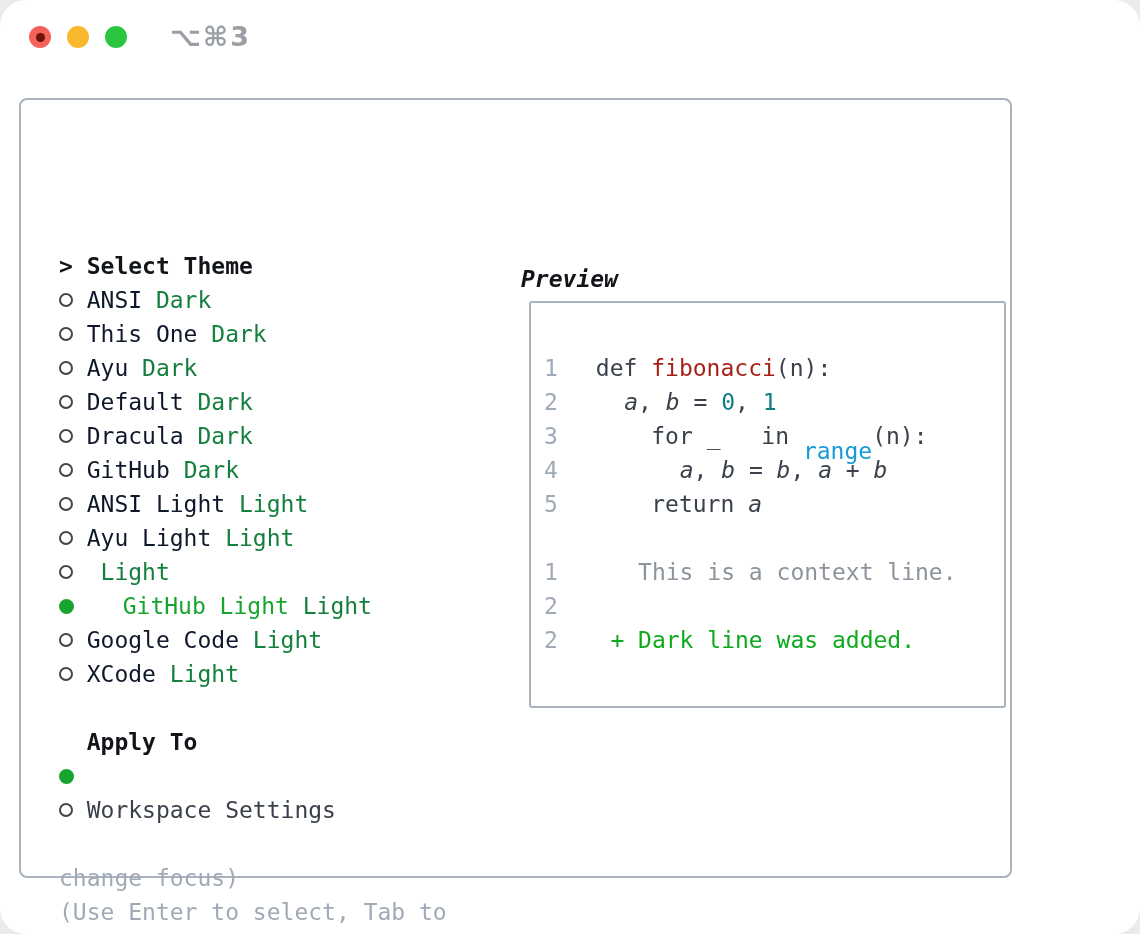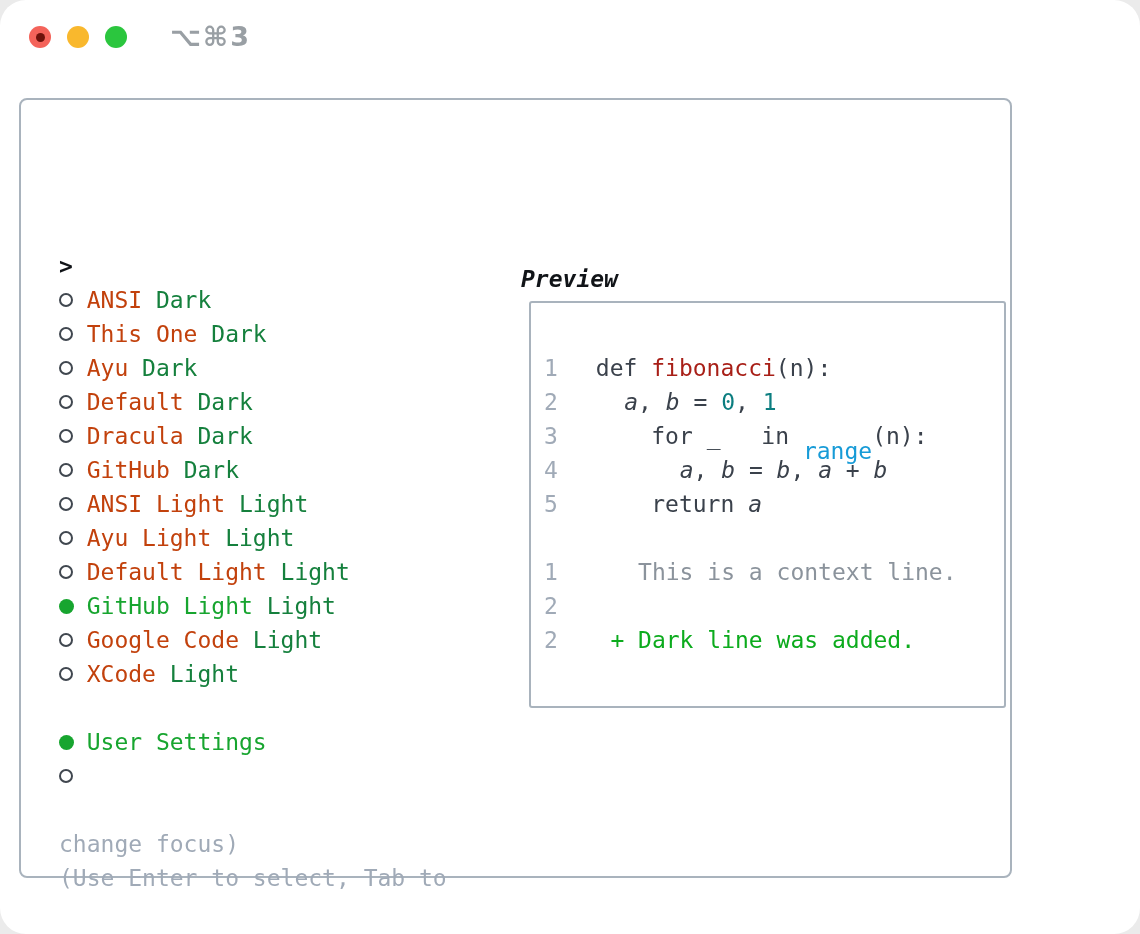--- a/index.html
+++ b/index.html
@@ -64,22 +64,22 @@
   .marker { font-weight:bold; color:#111418; }
   .hdr { font-weight:bold; color:#111418; }
   .ring {
     width:14px; height:14px; box-sizing:border-box;
     border:2px solid #40474f; border-radius:50%;
   }
   .dot {
     width:15px; height:15px; border-radius:50%;
     background:#17a52f;
   }
-  .t-name { color:#c2410c; }
-  .t-name.sel { color:#17a52f; }
+  .t-name { color:#0f172a; }
+  .t-name.sel { color:#17a52f;margin-left:36px; }
   .t-tag { color:#15803d; margin-left:1ch; }
   .opt-name { color:#3a414b; }
   .opt-name.sel { color:#17a52f; }
   .hint { color:#a0aab7; height:34px; display:flex; align-items:center; white-space:pre; }
   
   .preview-header {
     position:absolute; left:500px; top:162px; height:34px;
     display:flex; align-items:center;
     font-size:23px; font-weight:bold; color:#111418;font-style:italic;
   }
@@ -121,43 +121,48 @@
     <span class="light light-min"></span>
     <span class="light light-zoom"></span>
     <span class="window-title">⌥⌘3</span>
   </div>
 
   <div class="panel">
 
     <div class="left-col">
       <div class="row">
         <span class="bullet-col"><span class="marker">&gt;</span></span>
+        <span class="hdr">Select Theme</span>
       </div>
 
       <div id="theme-list">
           <div class="row"><span class="bullet-col"><span class="ring"></span></span><span class="name t-name">ANSI</span><span class="t-tag">Dark</span></div>
           <div class="row"><span class="bullet-col"><span class="ring"></span></span><span class="name t-name">This One</span><span class="t-tag">Dark</span></div>
           <div class="row"><span class="bullet-col"><span class="ring"></span></span><span class="name t-name">Ayu</span><span class="t-tag">Dark</span></div>
           <div class="row"><span class="bullet-col"><span class="ring"></span></span><span class="name t-name">Default</span><span class="t-tag">Dark</span></div>
           <div class="row"><span class="bullet-col"><span class="ring"></span></span><span class="name t-name">Dracula</span><span class="t-tag">Dark</span></div>
           <div class="row"><span class="bullet-col"><span class="ring"></span></span><span class="name t-name">GitHub</span><span class="t-tag">Dark</span></div>
           <div class="row"><span class="bullet-col"><span class="ring"></span></span><span class="name t-name">ANSI Light</span><span class="t-tag">Light</span></div>
           <div class="row"><span class="bullet-col"><span class="ring"></span></span><span class="name t-name">Ayu Light</span><span class="t-tag">Light</span></div>
-          <div class="row"><span class="bullet-col"><span class="ring"></span></span><span class="name t-name">Default Light</span><span class="t-tag">Light</span></div>
+          <div class="row"><span class="bullet-col"><span class="ring"></span></span><span class="t-tag">Light</span></div>
           <div class="row"><span class="bullet-col"><span class="dot"></span></span><span class="name t-name sel">GitHub Light</span><span class="t-tag">Light</span></div>
           <div class="row"><span class="bullet-col"><span class="ring"></span></span><span class="name t-name">Google Code</span><span class="t-tag">Light</span></div>
           <div class="row"><span class="bullet-col"><span class="ring"></span></span><span class="name t-name">XCode</span><span class="t-tag">Light</span></div>
         </div>
 
       <div class="spacer"></div>
 
+      <div class="row">
+        <span class="bullet-col"></span>
+        <span class="hdr">Apply To</span>
+      </div>
 
       <div id="apply-list">
-          <div class="row"><span class="bullet-col"><span class="dot"></span></span><span class="opt-name sel">User Settings</span></div>
-          <div class="row"><span class="bullet-col"><span class="ring"></span></span></div>
+          <div class="row"><span class="bullet-col"><span class="dot"></span></span></div>
+          <div class="row"><span class="bullet-col"><span class="ring"></span></span><span class="opt-name">Workspace Settings</span></div>
         </div>
 
       <div class="spacer"></div>
 
       <div id="hint-lines">
           <div class="hint">change focus)</div>
           <div class="hint">(Use Enter to select, Tab to</div>
         </div>
     </div>
 

